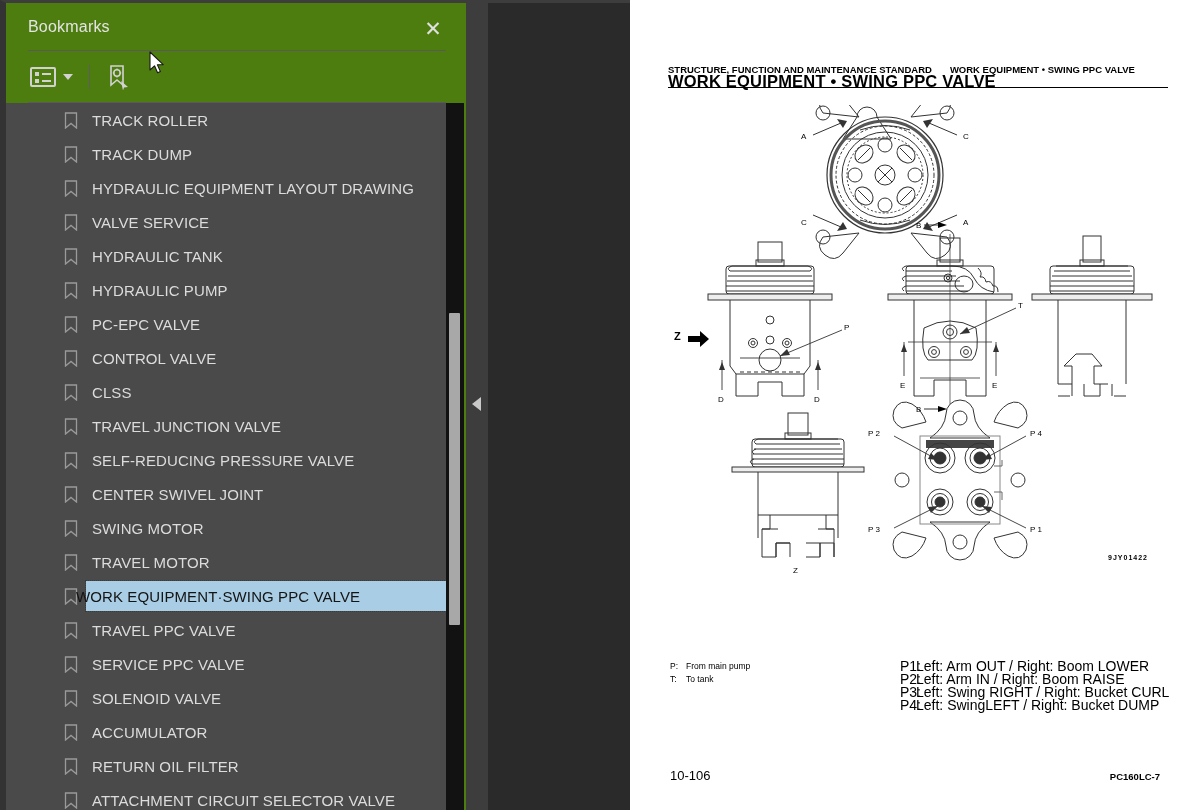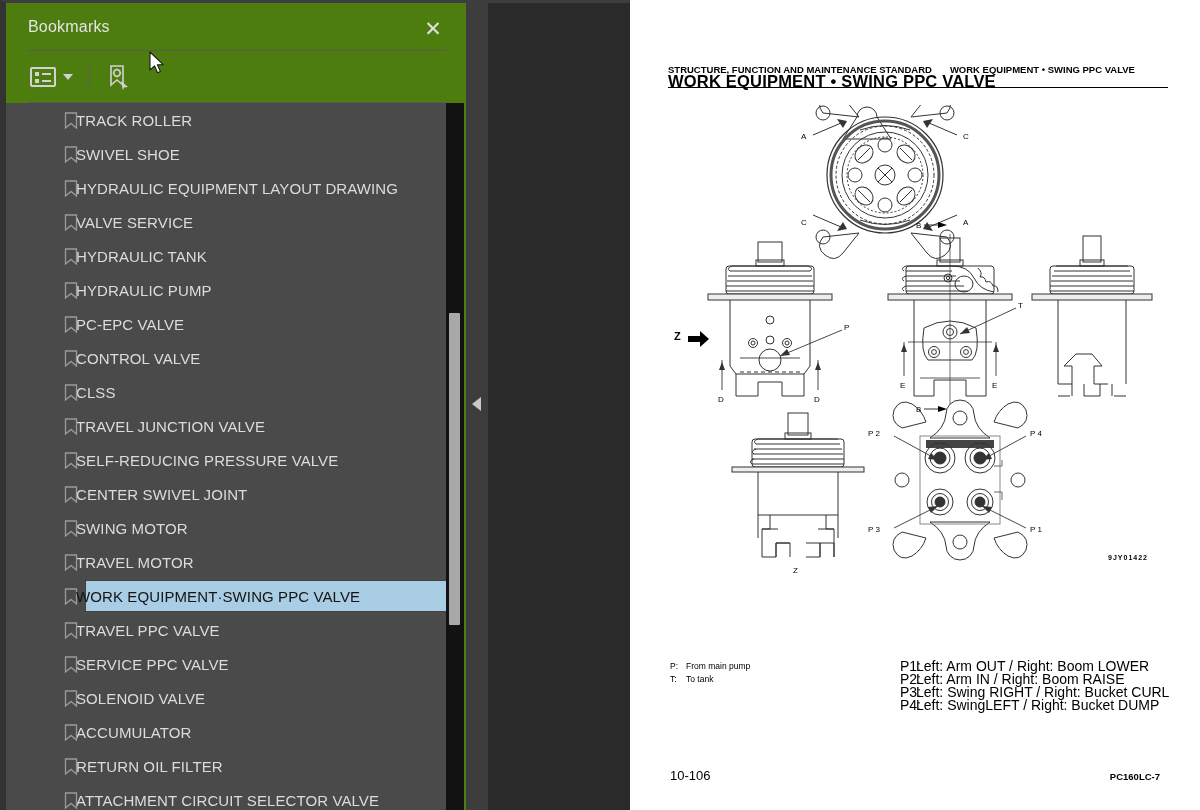--- a/index.html
+++ b/index.html
@@ -81,21 +81,21 @@
   }
 
   
   #bookmark-list{
     position:absolute; left:0; top:100px;
     width:452px; height:710px;
     background:#4a4a4a; overflow:hidden;
   }
   .bm-item{
     height:34px; display:flex; align-items:center;
-    padding-left:52px; position:relative; cursor:pointer;
+    padding-left:68px; position:relative; cursor:pointer;
   }
   .bm-icon{
     position:absolute; left:58px; top:9px;
     width:14px;height:17px;
   }
   .bm-label{
     font-size:15px; color:#dcdcdc;
     margin-left:18px; white-space:nowrap;
     letter-spacing:.1px;
   }
@@ -229,21 +229,21 @@
       <div class="bm-item">
         <svg class="bm-icon" viewBox="0 0 14 17">
           <path d="M1.5 1 h11 v15 l-5.5 -4.6 l-5.5 4.6 z" fill="none" stroke="#9a9a9a" stroke-width="1.3"></path>
         </svg>
         <span class="bm-label">TRACK ROLLER</span>
       </div>
       <div class="bm-item">
         <svg class="bm-icon" viewBox="0 0 14 17">
           <path d="M1.5 1 h11 v15 l-5.5 -4.6 l-5.5 4.6 z" fill="none" stroke="#9a9a9a" stroke-width="1.3"></path>
         </svg>
-        <span class="bm-label">SWIVEL SHOE</span>
+        <span class="bm-label">TRACK DUMP</span>
       </div>
       <div class="bm-item">
         <svg class="bm-icon" viewBox="0 0 14 17">
           <path d="M1.5 1 h11 v15 l-5.5 -4.6 l-5.5 4.6 z" fill="none" stroke="#9a9a9a" stroke-width="1.3"></path>
         </svg>
         <span class="bm-label">HYDRAULIC EQUIPMENT LAYOUT DRAWING</span>
       </div>
       <div class="bm-item">
         <svg class="bm-icon" viewBox="0 0 14 17">
           <path d="M1.5 1 h11 v15 l-5.5 -4.6 l-5.5 4.6 z" fill="none" stroke="#9a9a9a" stroke-width="1.3"></path>

